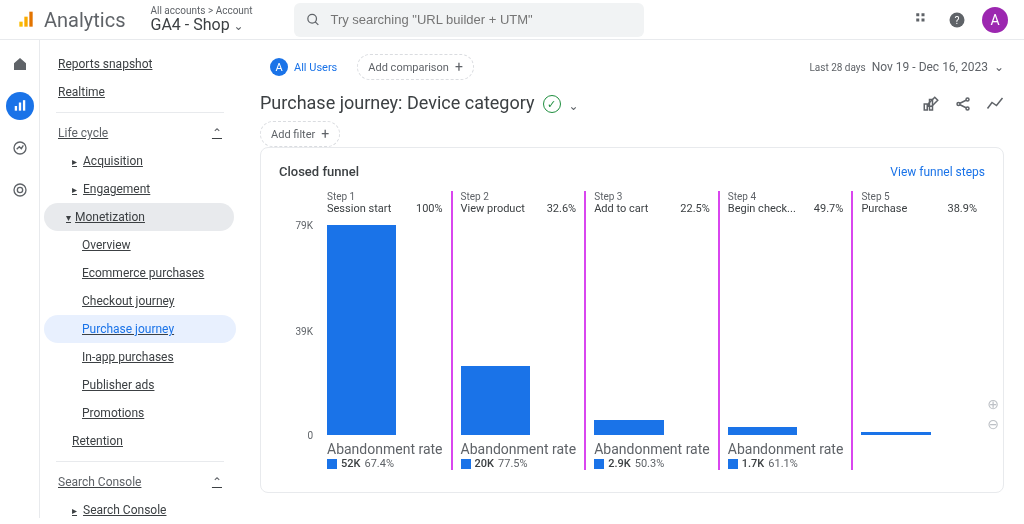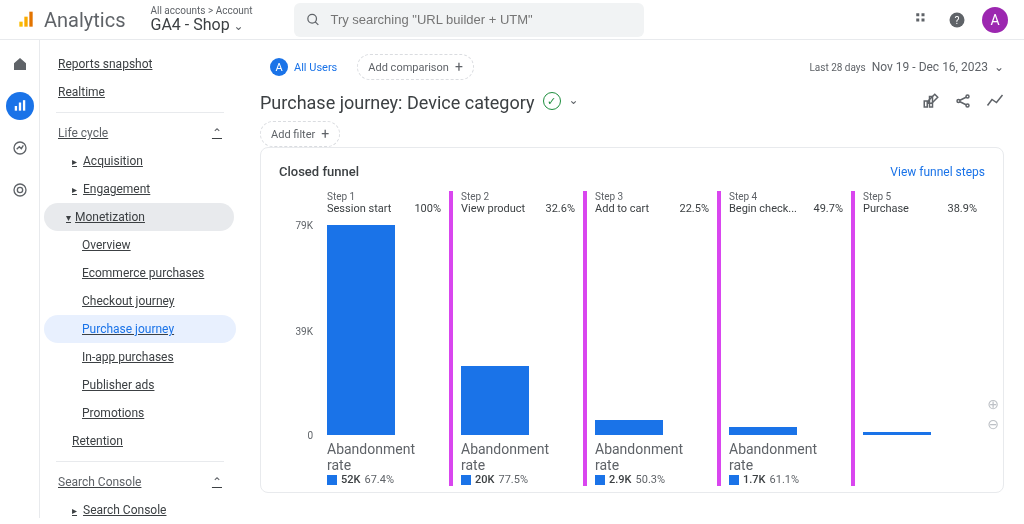--- a/index.html
+++ b/index.html
@@ -30,34 +30,34 @@
 .side-item.sub-collapsed::before { content: "▸"; font-size: 10px; }
 .side-item.active { background: #e8f0fe; color: #1a73e8; }
 .side-divider { border-top: 1px solid #e8eaed; margin: 6px 12px; }
 .main { flex: 1; padding: 14px 20px; overflow: hidden; position: relative; }
 .filters-row { display: flex; align-items: center; gap: 10px; }
 .chip { display: flex; align-items: center; gap: 6px; border: 1px dashed #dadce0; border-radius: 16px; padding: 4px 10px; font-size: 11px; color: #5f6368; cursor: pointer; }
 .chip.solid { border-style: none; }
 .chip .dot { width: 18px; height: 18px; border-radius: 50%; background: #1a73e8; color: #fff; display: flex; align-items: center; justify-content: center; font-size: 11px; }
 .date-block { margin-left: auto; font-size: 12px; color: #5f6368; display: flex; align-items: center; gap: 6px; }
 .date-label { font-size: 10px; }
-.title-row { margin-top: 12px; display: flex; align-items: flex-start; gap: 8px; }
+.title-row { margin-top: 12px; display: flex; align-items: flex-end; gap: 8px; }
 .title-row h2 { font-size: 18px; font-weight: 400; color: #3c4043; }
 .status-circle { width: 18px; height: 18px; border: 1.5px solid #1e8e3e; border-radius: 50%; display: flex; align-items: center; justify-content: center; color: #1e8e3e; font-size: 11px; }
 .title-actions { margin-left: auto; display: flex; gap: 14px; color: #5f6368; }
 .add-filter { margin-top: 8px; }
 .card { border: 1px solid #e8eaed; border-radius: 8px; padding: 16px 18px 0 18px; height: 346px; position: relative; }
 .card-header { display: flex; justify-content: space-between; align-items: center; margin-bottom: 12px; }
 .card-header .title { font-size: 13px; font-weight: 500; color: #3c4043; }
 .card-header .link { color: #1a73e8; font-size: 12px; cursor: pointer; }
 .funnel { display: flex; }
 .yaxis { width: 40px; position: relative; height: 244px; font-size: 10px; color: #5f6368; }
 .yaxis .tick { position: absolute; right: 6px; transform: translateY(-50%); }
 .steps { flex: 1; display: flex; }
-.step { flex: 1; display: flex; flex-direction: column; border-left: 4px solid #d946ef; padding: 0 8px; }
+.step { flex: 1; display: flex; flex-direction: column; border-left: 2px solid #d946ef; padding: 0 8px; }
 .step:first-child { border-left: none; }
 .step-header { height: 34px; }
 .step-num { font-size: 10px; color: #5f6368; }
 .step-row2 { display: flex; justify-content: space-between; font-size: 11px; color: #3c4043; }
 .bar-area { height: 210px; display: flex; align-items: flex-end; }
 .bar { background: #1a73e8; width: 60%; }
 .abandon { margin-top: 6px; font-size: 14px; color: #5f6368; }
 .abandon-row { display: flex; align-items: center; gap: 4px; font-size: 11px; }
 .abandon-row .sq { width: 10px; height: 10px; background: #1a73e8; }
 .abandon-row .val { color: #3c4043; font-weight: 500; }

